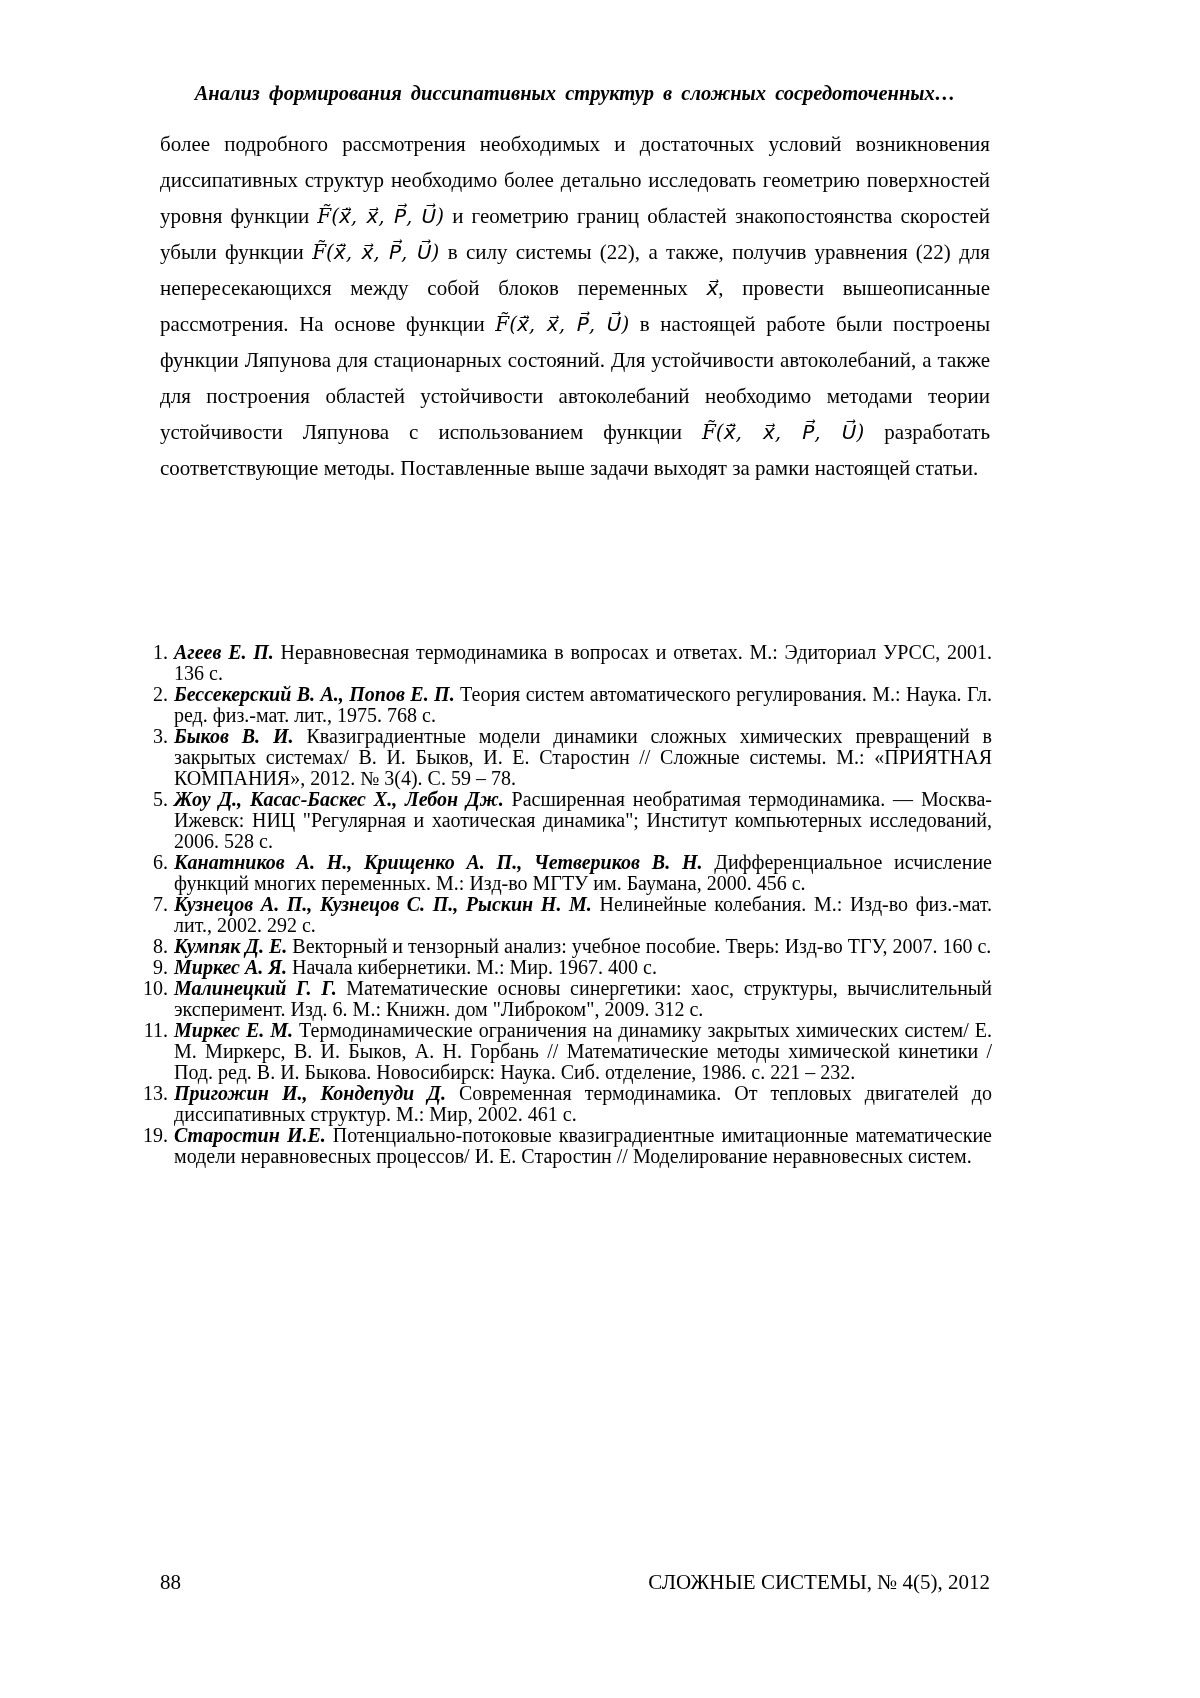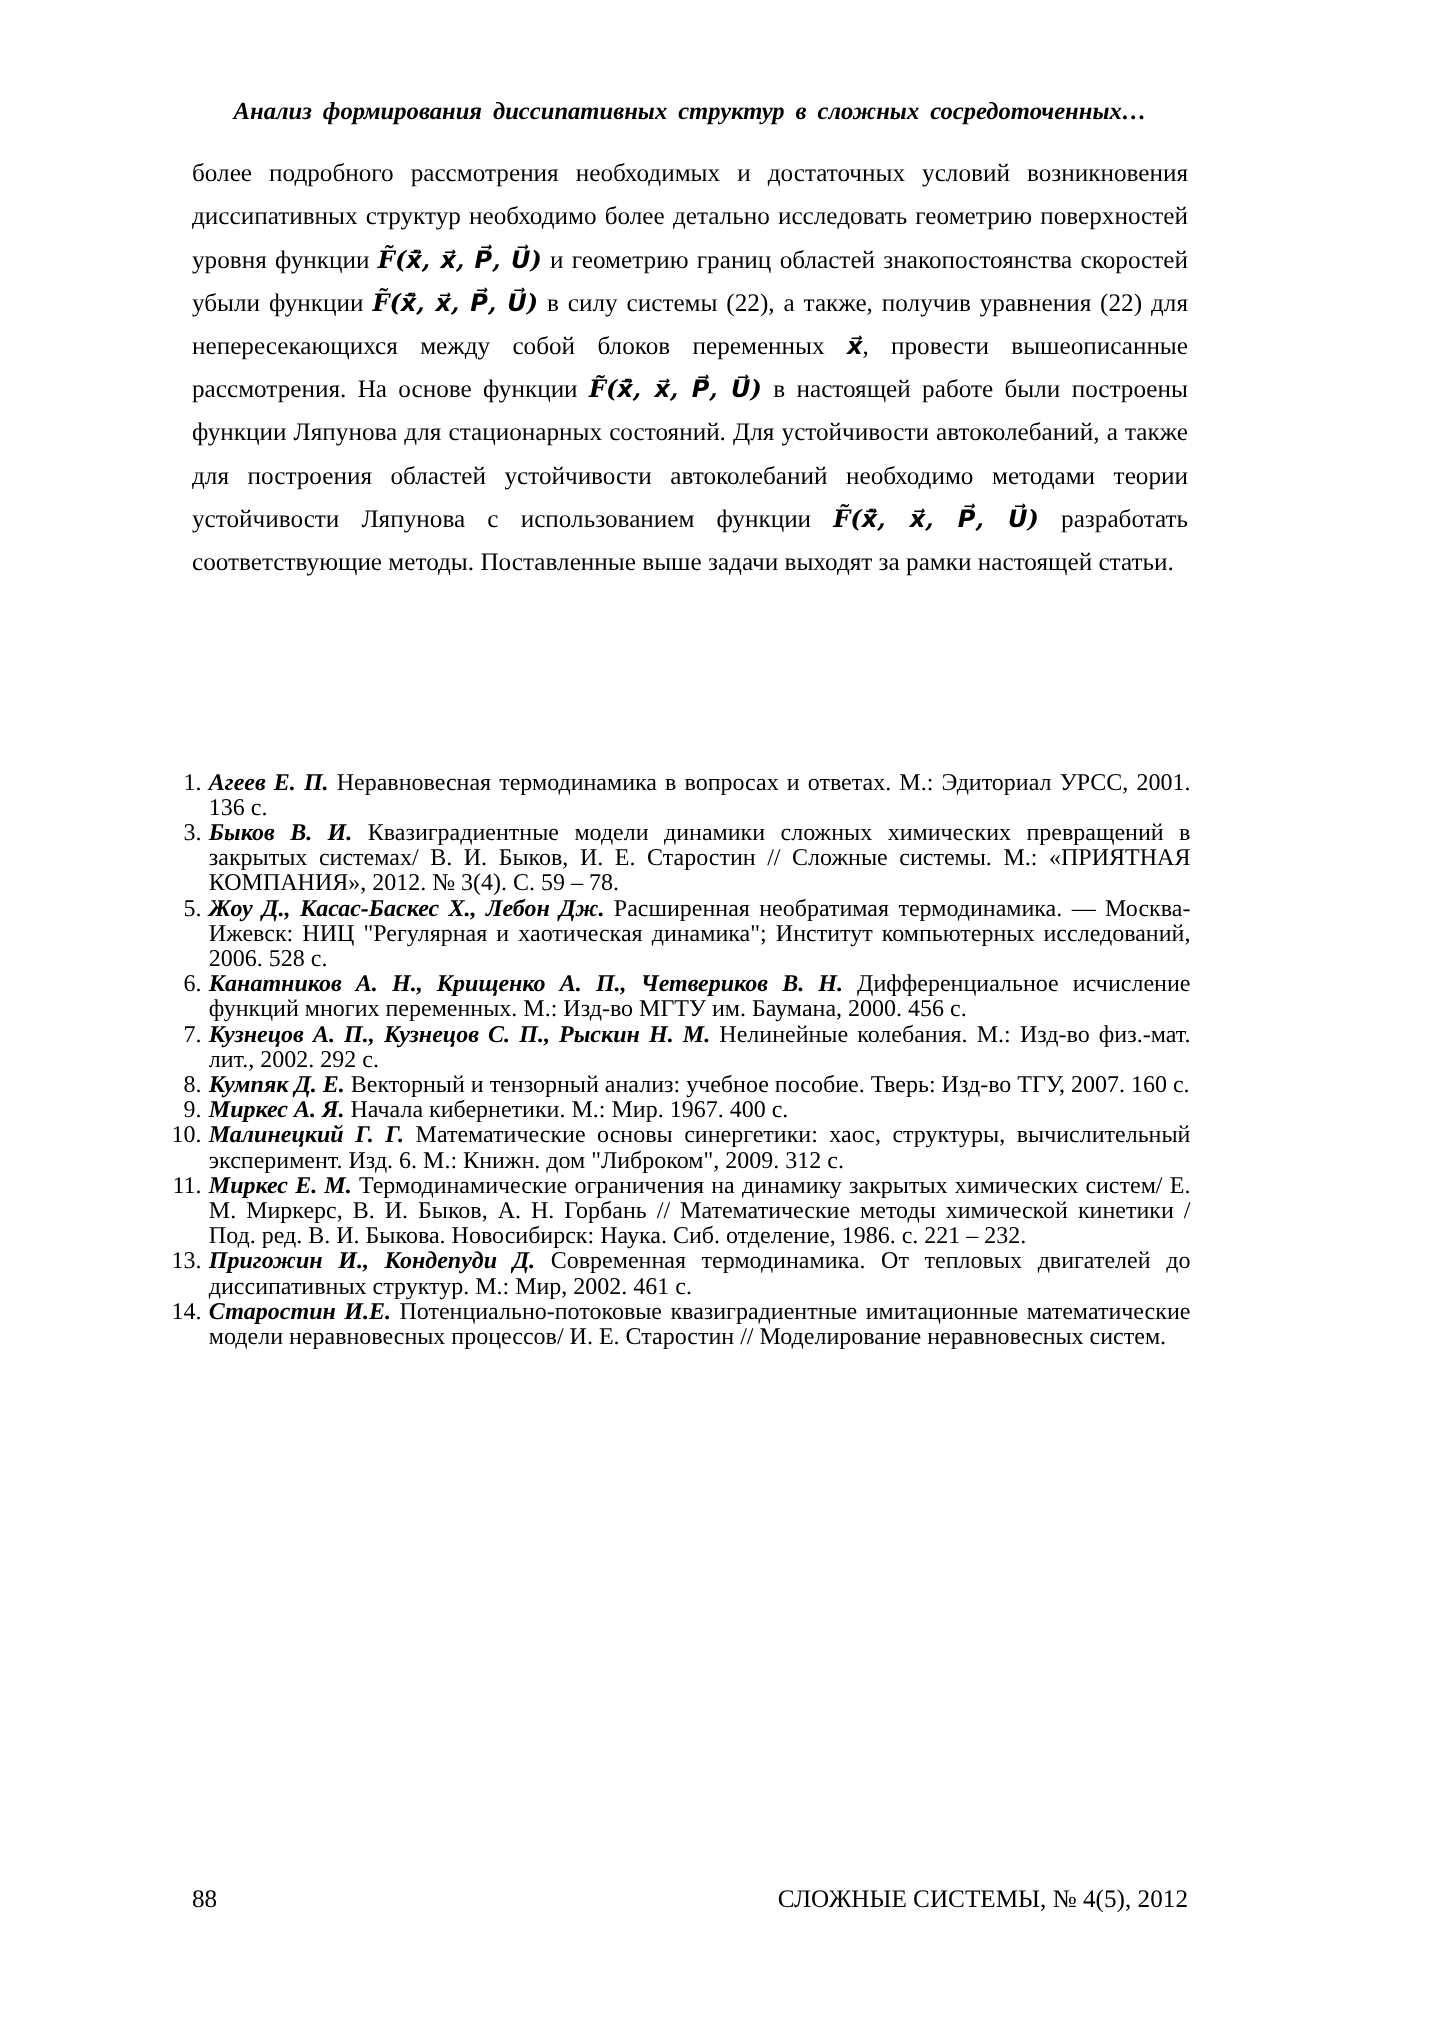--- a/index.html
+++ b/index.html
@@ -34,21 +34,21 @@
     left: 160px;
     width: 830px;
     margin: 0;
     font-size: 21px;
     line-height: 36px;
     text-align: justify;
   }
   .formula {
     font-family: "DejaVu Serif", "DejaVu Sans", serif;
     font-style: italic;
-    font-weight: bold;
+    font-weight: normal;
     font-size: 20px;
     white-space: nowrap;
   }
   ol.references {
     position: absolute;
     top: 642px;
     left: 160px;
     width: 832px;
     margin: 0;
     padding: 0;
@@ -87,30 +87,31 @@
 <body>
 
 <div class="page">
 
   <div class="running-header">Анализ формирования диссипативных структур  в сложных  сосредоточенных…</div>
 
   <p class="body-paragraph"><span class="text-seg">более подробного рассмотрения необходимых и достаточных условий возникновения диссипативных структур необходимо более детально исследовать геометрию поверхностей уровня функции </span><span class="formula">F̃(x⃗̇, x⃗, P⃗, U⃗)</span><span class="text-seg"> и геометрию границ областей знакопостоянства скоростей убыли функции </span><span class="formula">F̃(x⃗̇, x⃗, P⃗, U⃗)</span><span class="text-seg"> в силу системы (22), а также, получив уравнения (22) для непересекающихся между собой блоков переменных </span><span class="formula">x⃗</span><span class="text-seg">, провести вышеописанные рассмотрения. На основе функции </span><span class="formula">F̃(x⃗̇, x⃗, P⃗, U⃗)</span><span class="text-seg"> в настоящей работе были построены функции Ляпунова для стационарных состояний. Для устойчивости автоколебаний, а также для построения областей устойчивости автоколебаний необходимо методами теории устойчивости Ляпунова с использованием функции </span><span class="formula">F̃(x⃗̇, x⃗, P⃗, U⃗)</span><span class="text-seg"> разработать соответствующие методы. Поставленные выше задачи выходят за рамки настоящей статьи.</span></p>
 
   <ol class="references">
       <li><span class="ref-num">1.</span><span class="ref-authors">Агеев Е. П. </span><span class="ref-text">Неравновесная термодинамика в вопросах и ответах. М.: Эдиториал УРСС, 2001. 136 с.</span></li>
+      <li><span class="ref-num">2.</span><span class="ref-authors">Бессекерский В. А., Попов Е. П. </span><span class="ref-text">Теория систем автоматического регулирования.  М.: Наука. Гл. ред. физ.-мат. лит., 1975. 768 с.</span></li>
       <li><span class="ref-num">3.</span><span class="ref-authors">Быков В. И. </span><span class="ref-text">Квазиградиентные модели динамики сложных химических превращений в закрытых системах/ В. И. Быков, И. Е. Старостин // Сложные системы. М.: «ПРИЯТНАЯ КОМПАНИЯ», 2012. № 3(4).  С. 59 – 78.</span></li>
       <li><span class="ref-num">5.</span><span class="ref-authors">Жоу Д., Касас-Баскес Х., Лебон Дж. </span><span class="ref-text">Расширенная необратимая термодинамика. — Москва-Ижевск: НИЦ "Регулярная и хаотическая динамика"; Институт компьютерных исследований, 2006. 528 с.</span></li>
       <li><span class="ref-num">6.</span><span class="ref-authors">Канатников А. Н., Крищенко А. П., Четвериков В. Н. </span><span class="ref-text">Дифференциальное исчисление функций многих переменных. М.: Изд-во МГТУ им. Баумана, 2000. 456 с.</span></li>
       <li><span class="ref-num">7.</span><span class="ref-authors">Кузнецов А. П., Кузнецов С. П., Рыскин Н. М. </span><span class="ref-text">Нелинейные колебания. М.: Изд-во физ.-мат. лит., 2002. 292 с.</span></li>
       <li><span class="ref-num">8.</span><span class="ref-authors">Кумпяк Д. Е. </span><span class="ref-text">Векторный и тензорный анализ: учебное пособие. Тверь: Изд-во ТГУ, 2007. 160 с.</span></li>
       <li><span class="ref-num">9.</span><span class="ref-authors">Миркес А. Я. </span><span class="ref-text">Начала кибернетики.  М.: Мир. 1967. 400 с.</span></li>
       <li><span class="ref-num">10.</span><span class="ref-authors">Малинецкий Г. Г. </span><span class="ref-text">Математические основы синергетики: хаос, структуры, вычислительный эксперимент. Изд. 6. М.: Книжн. дом "Либроком", 2009. 312 с.</span></li>
       <li><span class="ref-num">11.</span><span class="ref-authors">Миркес Е. М. </span><span class="ref-text">Термодинамические ограничения на динамику закрытых химических систем/ Е. М. Миркерс, В. И. Быков, А. Н. Горбань // Математические методы химической кинетики / Под. ред. В. И. Быкова. Новосибирск: Наука. Сиб. отделение, 1986. с. 221 – 232.</span></li>
       <li><span class="ref-num">13.</span><span class="ref-authors">Пригожин И., Кондепуди Д. </span><span class="ref-text">Современная термодинамика. От тепловых двигателей до диссипативных структур. М.: Мир, 2002. 461 с.</span></li>
-      <li><span class="ref-num">14.</span><span class="ref-authors">Старостин И.Е. </span><span class="ref-text">Потенциально-потоковые квазиградиентные имитационные  математические модели неравновесных процессов/ И. Е. Старостин // Моделирование неравновесных систем.</span></li>
+      <li><span class="ref-num">19.</span><span class="ref-authors">Старостин И.Е. </span><span class="ref-text">Потенциально-потоковые квазиградиентные имитационные  математические модели неравновесных процессов/ И. Е. Старостин // Моделирование неравновесных систем.</span></li>
     </ol>
 
   <div class="page-footer">
     <span>88</span>
     <span>СЛОЖНЫЕ СИСТЕМЫ, № 4(5), 2012</span>
   </div>
 
 </div>
 
 </body></html>

